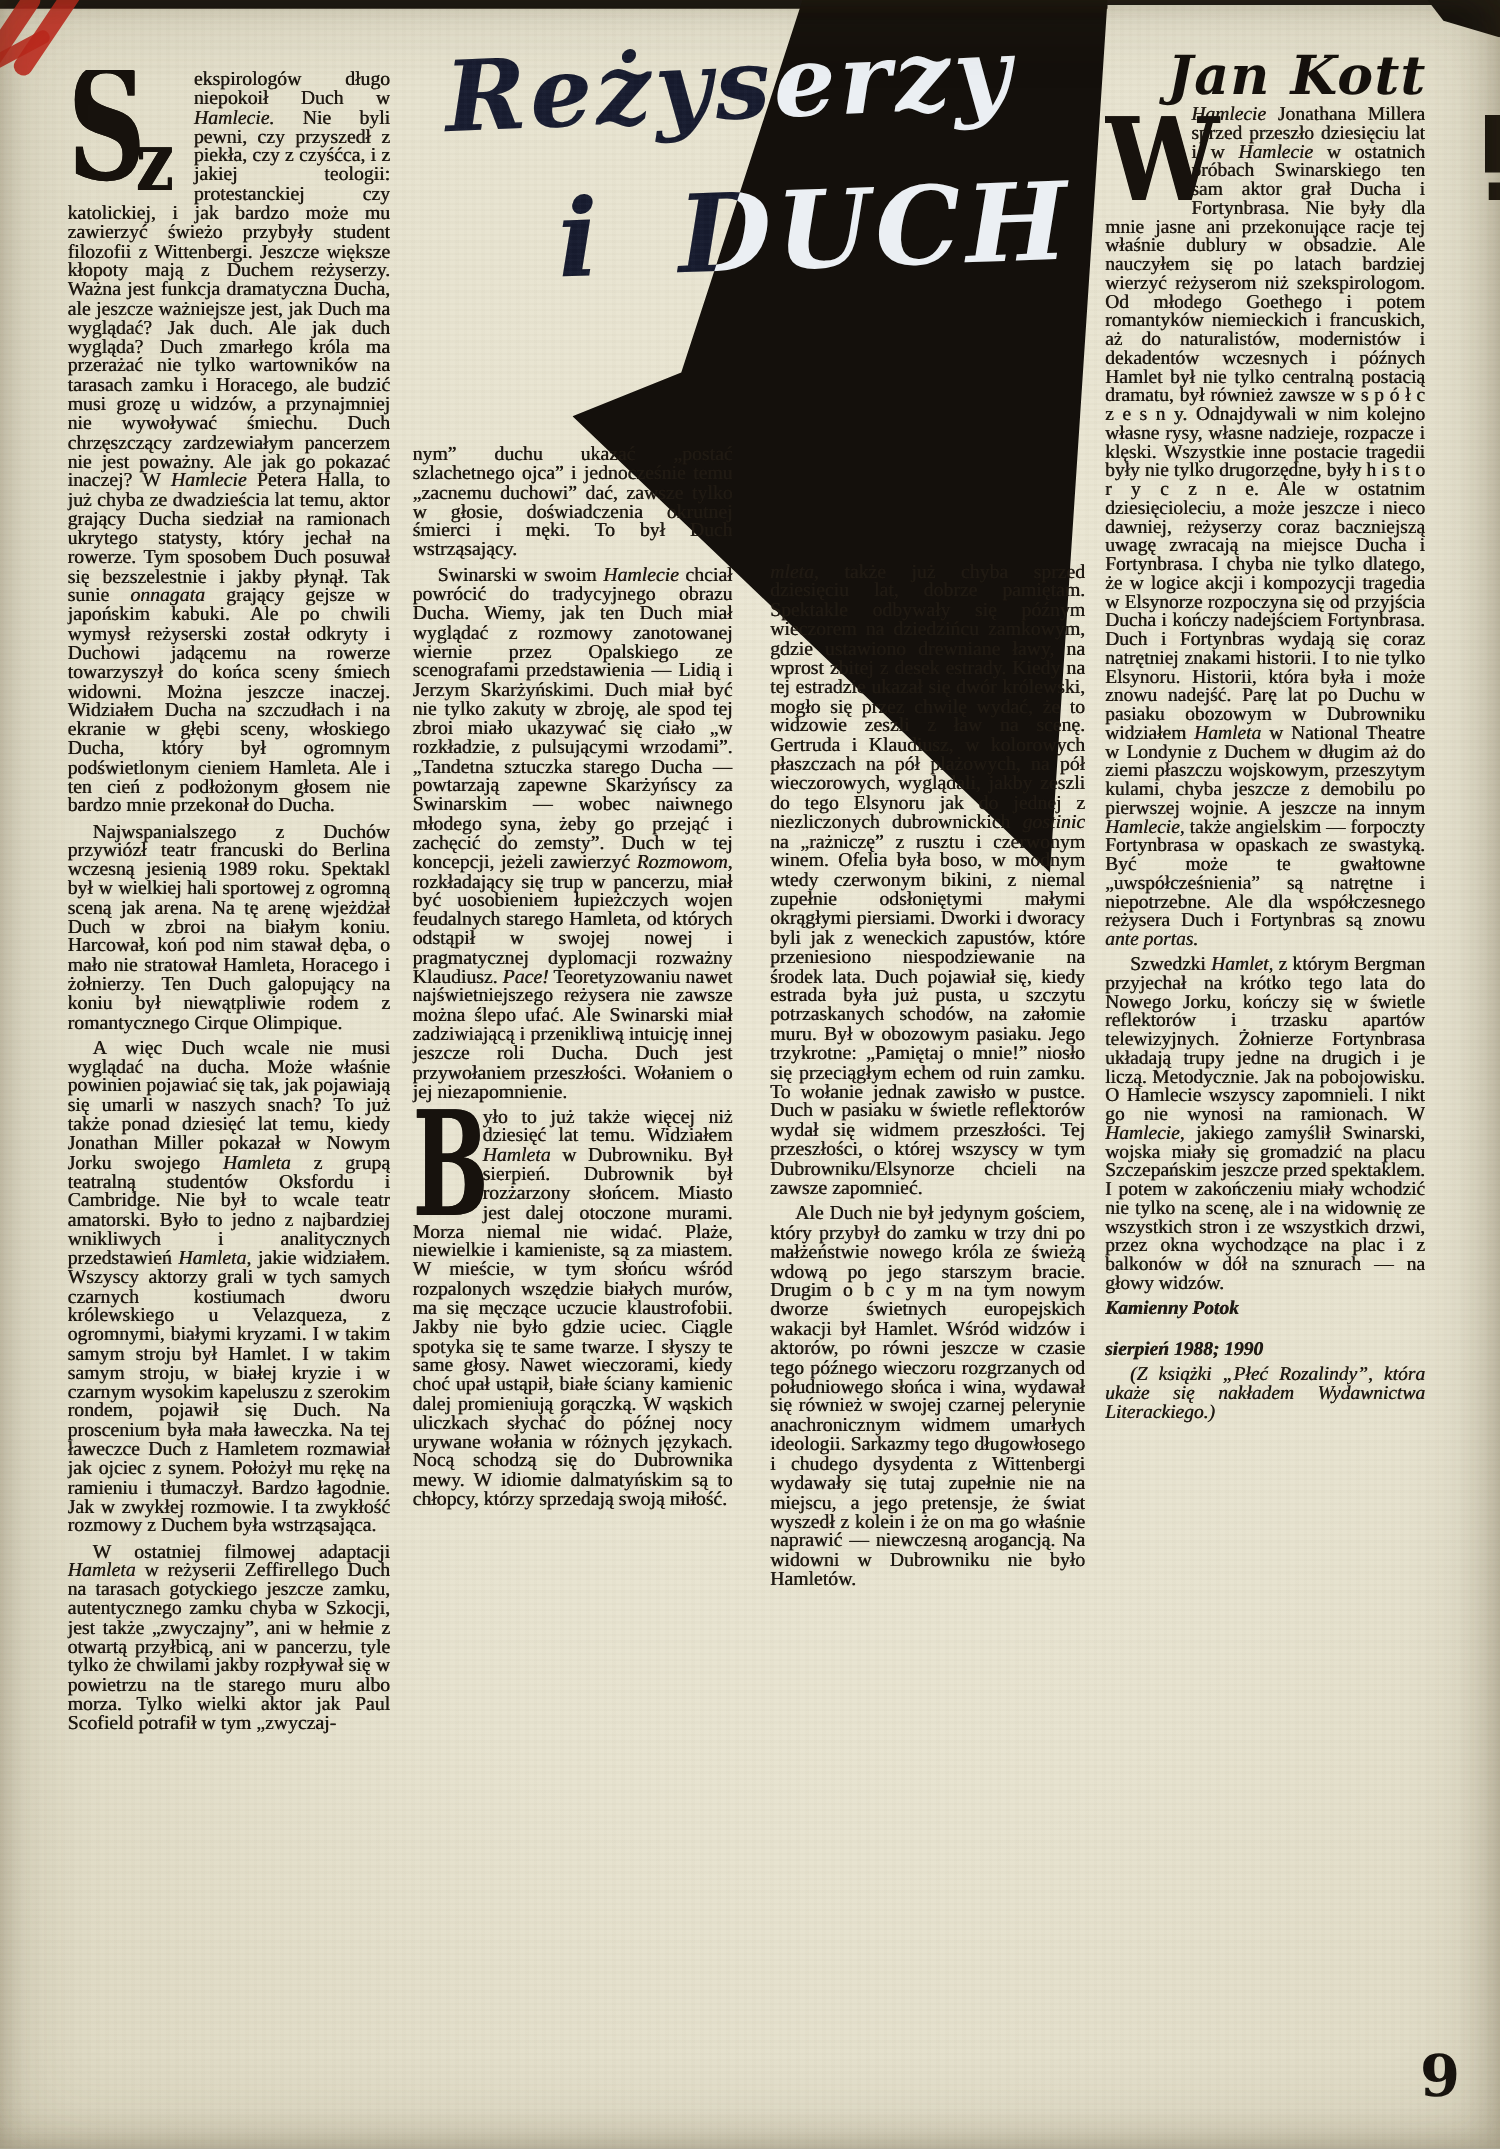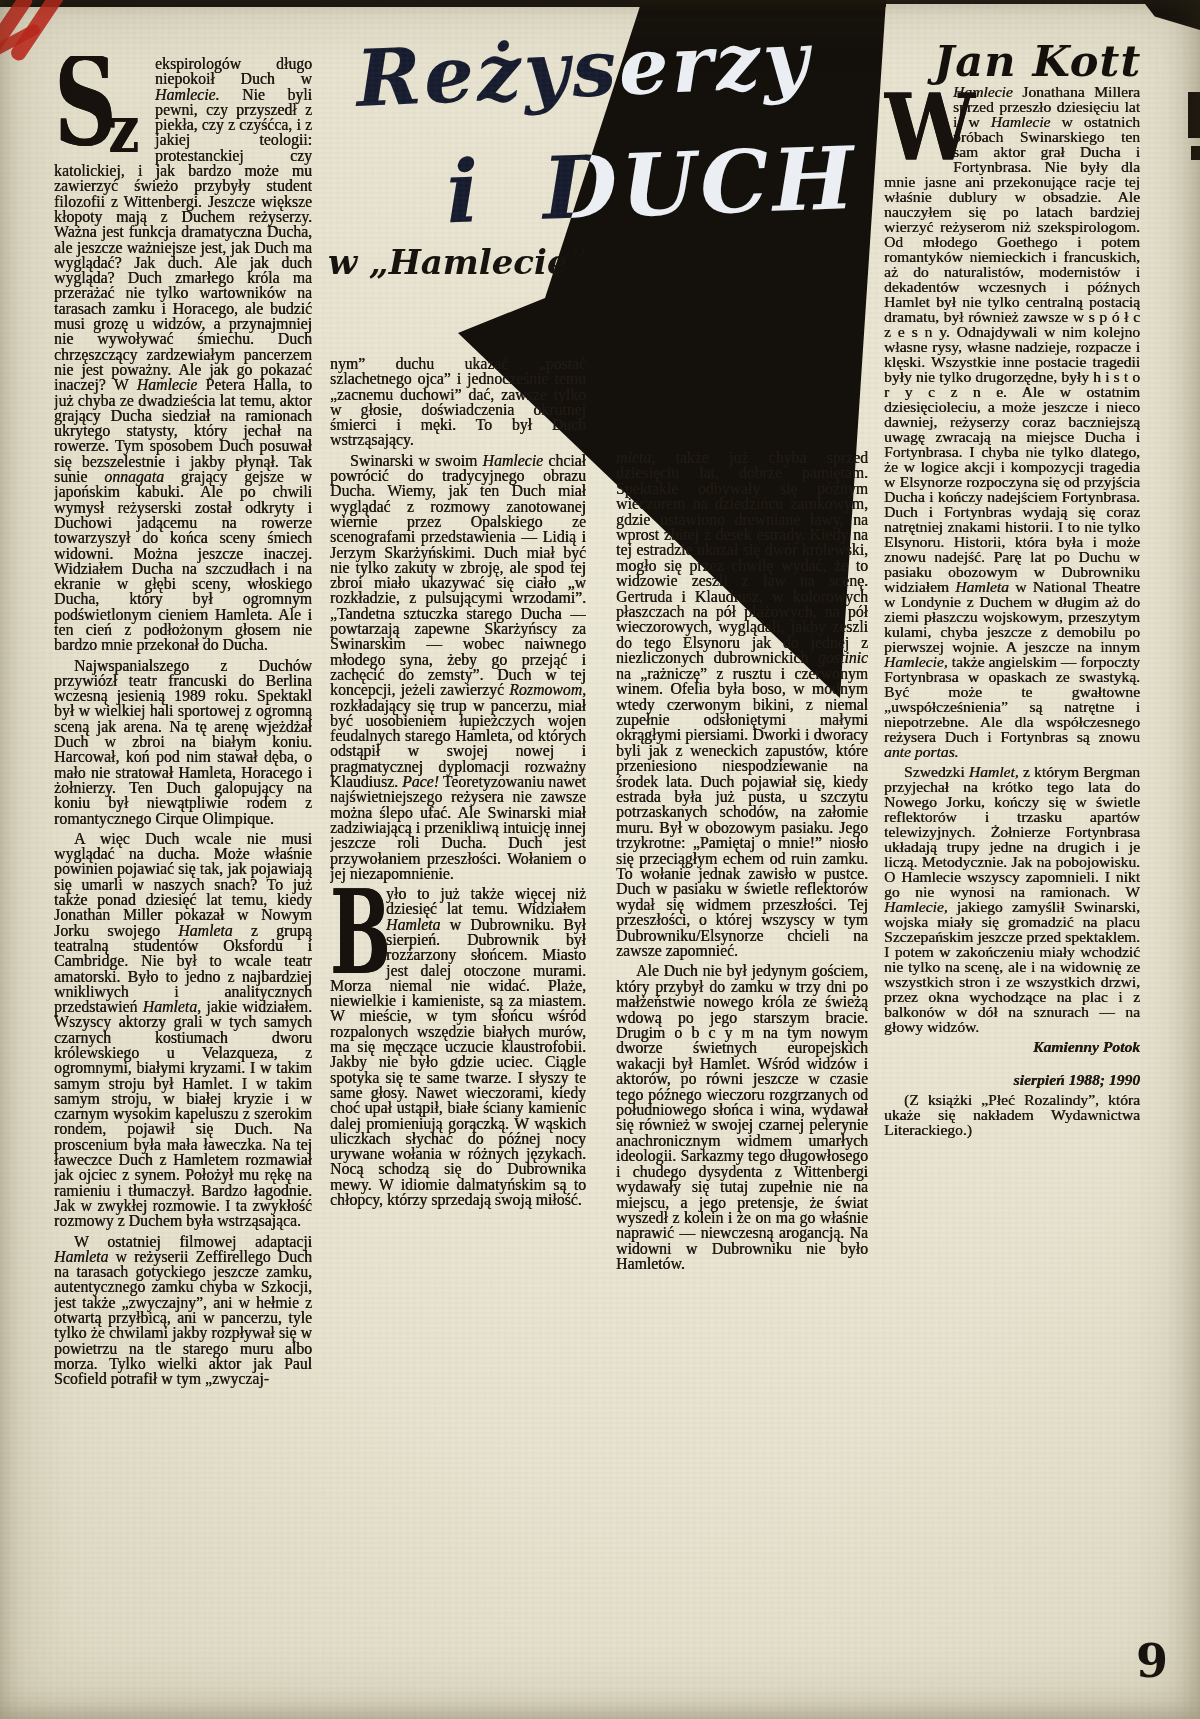--- a/index.html
+++ b/index.html
@@ -47,23 +47,23 @@
   .col{position:absolute; overflow:hidden; text-align:justify;
     color:#201a13; text-shadow:0.35px 0 0 currentColor;
     font-family:"Liberation Serif","DejaVu Serif",serif; hyphens:auto; -webkit-hyphens:auto;}
   .col1{left:54px;  top:56px;  width:258px; height:1606px; font-size:15.8px; line-height:15.3px;}
   .col2{left:330px; top:356px; width:256px; height:1308px; font-size:15.8px; line-height:15.3px;}
   .col3{left:616px; top:450px; width:252px; height:1214px; font-size:15.8px; line-height:15.4px;}
   .col4{left:884px; top:84px;  width:256px; height:1582px; font-size:15.6px; line-height:15.0px;}
   .para{margin:0;}
   .para + .para{margin-top:5px;}
   .indent{text-indent:20px;}
-  .sig{font-style:italic; font-weight:700; text-align:right;}
+  .sig{font-style:italic; font-weight:700; text-align:left;}
   .sig + .sig{margin-top:18px;}
-  .note{text-indent:20px;}
+  .note{font-style:italic; text-indent:20px;}
   
   .cap{float:left; font-family:"DejaVu Serif",serif; font-weight:700; color:#17120d;}
   .cap-sz{position:relative; width:94px; height:90px; margin:3px 7px 0 0;}
   .cap-sz .c1{position:absolute; left:0; top:-6px; font-size:124px; line-height:96px; display:inline-block; transform:scaleX(.70); transform-origin:left;}
   .cap-sz .c2{position:absolute; right:6px; bottom:-6px; font-size:66px; line-height:52px; transform:scaleX(.82);}
   .cap-b{width:48px; height:88px; margin:3px 8px 0 0; font-size:116px; line-height:86px; display:flex; transform:scaleX(.62); transform-origin:left;}
   .cap-w{width:62px; height:84px; margin:3px 7px 0 0; font-size:92px; line-height:82px; display:flex; transform:scaleX(.88); transform-origin:left;}
 </style>
 </head>
 <body>
@@ -76,21 +76,20 @@
   <div class="edge-tick1"></div>
   <div class="edge-tick2"></div>
 
   <div class="redmark m1"></div>
   <div class="redmark m2"></div>
   <div class="redmark m3"></div>
 
   <div class="tri"></div>
   <h1 class="title1">Reżyserzy</h1>
   <h1 class="title2">i DUCH</h1>
-  <h2 class="subtitle">w „Hamlecie”</h2>
   <div class="author">Jan Kott</div>
 
   <div class="col col1">
       <p class="para"><span class="cap cap-sz">
           <span class="c1">S</span>
           <span class="c2">z</span>
         </span>ekspirologów długo niepokoił Duch w <i>Hamlecie.</i> Nie byli pewni, czy przyszedł z piekła, czy z czyśćca, i z jakiej teologii: protestanckiej czy katolickiej, i jak bardzo może mu zawierzyć świeżo przybyły student filozofii z Wittenbergi. Jeszcze większe kłopoty mają z Duchem reżyserzy. Ważna jest funkcja dramatyczna Ducha, ale jeszcze ważniejsze jest, jak Duch ma wyglądać? Jak duch. Ale jak duch wygląda? Duch zmarłego króla ma przerażać nie tylko wartowników na tarasach zamku i Horacego, ale budzić musi grozę u widzów, a przynajmniej nie wywoływać śmiechu. Duch chrzęszczący zardzewiałym pancerzem nie jest poważny. Ale jak go pokazać inaczej? W <i>Hamlecie</i> Petera Halla, to już chyba ze dwadzieścia lat temu, aktor grający Ducha siedział na ramionach ukrytego statysty, który jechał na rowerze. Tym sposobem Duch posuwał się bezszelestnie i jakby płynął. Tak sunie <i>onnagata</i> grający gejsze w japońskim kabuki. Ale po chwili wymysł reżyserski został odkryty i Duchowi jadącemu na rowerze towarzyszył do końca sceny śmiech widowni. Można jeszcze inaczej. Widziałem Ducha na szczudłach i na ekranie w głębi sceny, włoskiego Ducha, który był ogromnym podświetlonym cieniem Hamleta. Ale i ten cień z podłożonym głosem nie bardzo mnie przekonał do Ducha.</p>
       <p class="para indent">Najwspanialszego z Duchów przywiózł teatr francuski do Berlina wczesną jesienią 1989 roku. Spektakl był w wielkiej hali sportowej z ogromną sceną jak arena. Na tę arenę wjeżdżał Duch w zbroi na białym koniu. Harcował, koń pod nim stawał dęba, o mało nie stratował Hamleta, Horacego i żołnierzy. Ten Duch galopujący na koniu był niewątpliwie rodem z romantycznego Cirque Olimpique.</p>
       <p class="para indent">A więc Duch wcale nie musi wyglądać na ducha. Może właśnie powinien pojawiać się tak, jak pojawiają się umarli w naszych snach? To już także ponad dziesięć lat temu, kiedy Jonathan Miller pokazał w Nowym Jorku swojego <i>Hamleta</i> z grupą teatralną studentów Oksfordu i Cambridge. Nie był to wcale teatr amatorski. Było to jedno z najbardziej wnikliwych i analitycznych przedstawień <i>Hamleta,</i> jakie widziałem. Wszyscy aktorzy grali w tych samych czarnych kostiumach dworu królewskiego u Velazqueza, z ogromnymi, białymi kryzami. I w takim samym stroju był Hamlet. I w takim samym stroju, w białej kryzie i w czarnym wysokim kapeluszu z szerokim rondem, pojawił się Duch. Na proscenium była mała ławeczka. Na tej ławeczce Duch z Hamletem rozmawiał jak ojciec z synem. Położył mu rękę na ramieniu i tłumaczył. Bardzo łagodnie. Jak w zwykłej rozmowie. I ta zwykłość rozmowy z Duchem była wstrząsająca.</p>
       <p class="para indent">W ostatniej filmowej adaptacji <i>Hamleta</i> w reżyserii Zeffirellego Duch na tarasach gotyckiego jeszcze zamku, autentycznego zamku chyba w Szkocji, jest także „zwyczajny”, ani w hełmie z otwartą przyłbicą, ani w pancerzu, tyle tylko że chwilami jakby rozpływał się w powietrzu na tle starego muru albo morza. Tylko wielki aktor jak Paul Scofield potrafił w tym „zwyczaj-</p>

